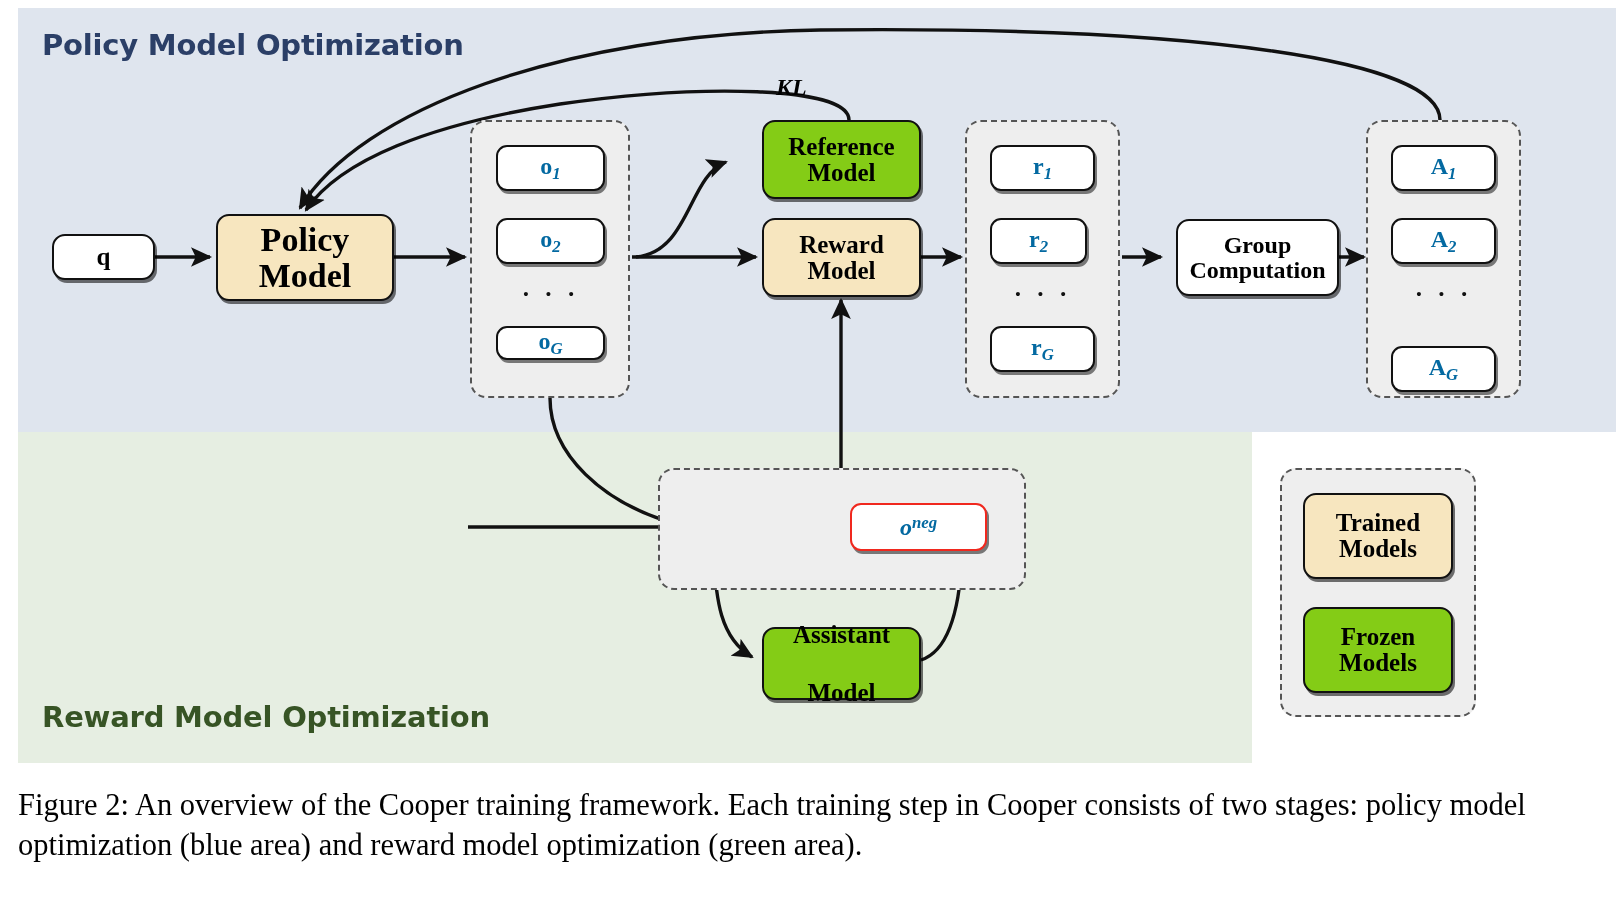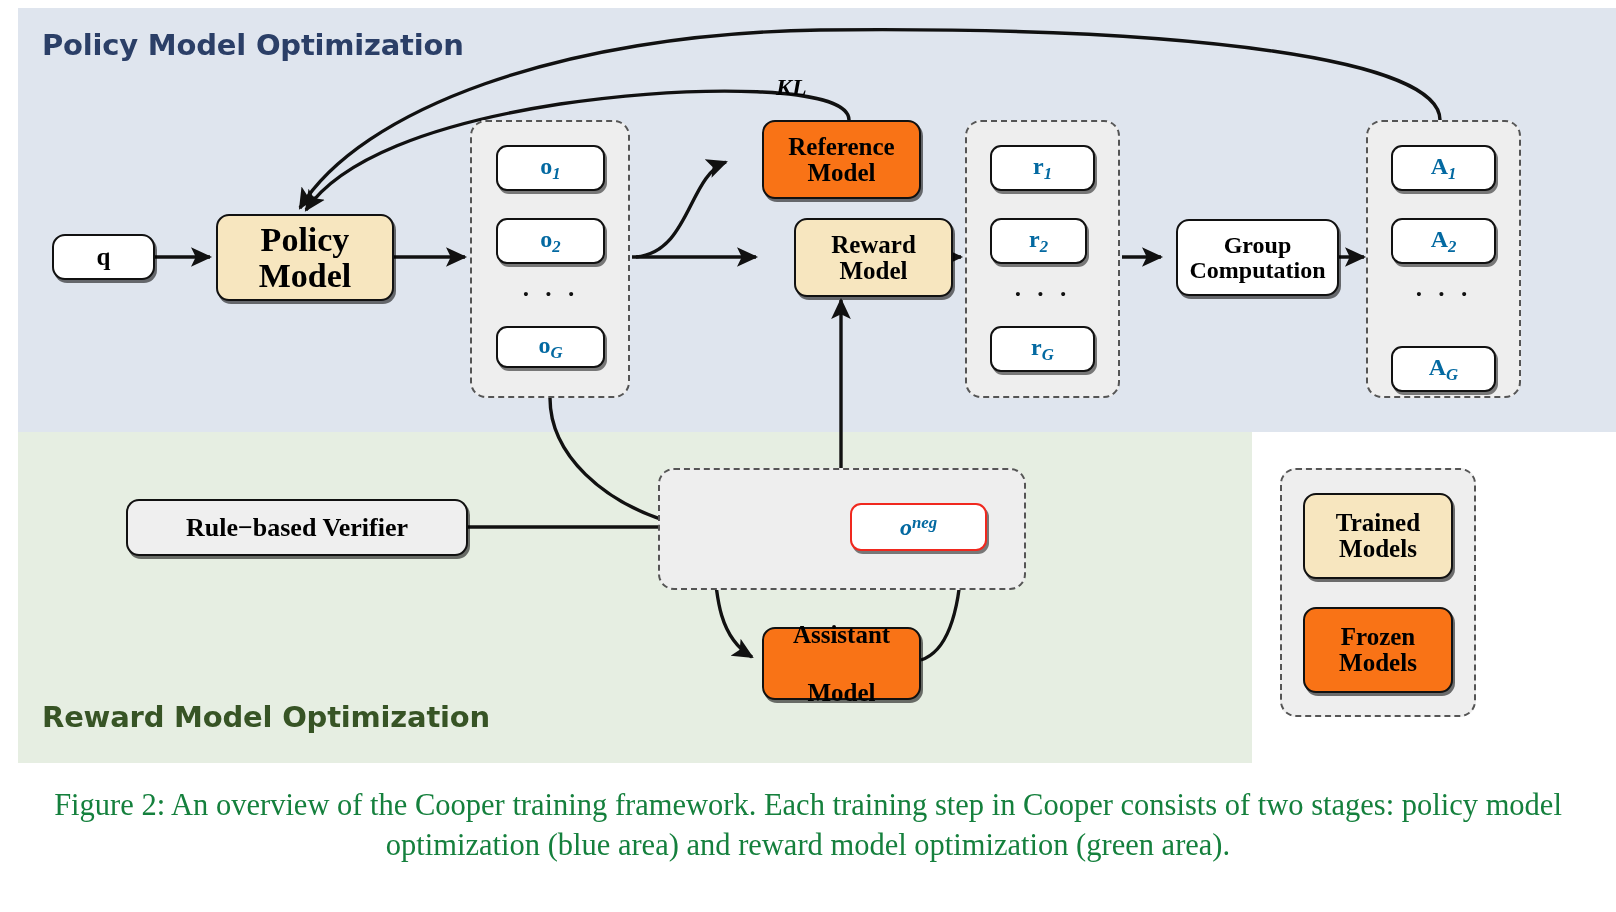--- a/index.html
+++ b/index.html
@@ -18,21 +18,21 @@
                 font-weight:700;letter-spacing:-0.2px;white-space:nowrap;}
   #policy-title{left:42px;top:28px;font-size:29px;color:#2b3f67;}
   #reward-title{left:42px;top:700px;font-size:29px;color:#375425;}
 
   
   .node{position:absolute;box-sizing:border-box;display:flex;align-items:center;
         justify-content:center;text-align:center;border:2.5px solid #111;
         border-radius:13px;background:#fff;font-weight:700;line-height:1.04;
         color:#000;box-shadow:2px 3px 0 rgba(0,0,0,0.55);}
   .node.trained{background:#f7e6bf;}
-  .node.frozen{background:#f97316;}
+  .node.frozen{background:#84cc16;}
   .node.plain{background:#efefef;}
 
   
   .group{position:absolute;box-sizing:border-box;border:2px dashed #555;
          border-radius:16px;background:#eeeeee;}
 
   
   .item{position:absolute;box-sizing:border-box;display:flex;align-items:center;
         justify-content:center;border:2.5px solid #111;border-radius:11px;
         background:#fff;font-weight:700;color:#0369a1;
@@ -48,21 +48,21 @@
   .ital{font-style:italic;}
 
   #kl-label{position:absolute;left:776px;top:74px;font-size:24px;font-weight:700;
             font-style:italic;color:#000;font-family:"Liberation Serif",serif;}
 
   svg#wires{position:absolute;left:0;top:0;width:1616px;height:912px;
             pointer-events:none;}
 
   #caption{position:absolute;left:18px;top:786px;width:1580px;
            font-family:"Liberation Serif",serif;font-size:30.5px;line-height:1.30;
-           color:#15803d;text-align:center;}
+           color:#000000;text-align:left;}
 </style>
 </head>
 <body>
 
 <div id="stage">
 
   <div class="region" id="blue-region"></div>
   <div class="region" id="green-region"></div>
 
   <div class="region-title" id="policy-title">Policy Model Optimization</div>
@@ -116,30 +116,30 @@
   </div>
 
   <div class="group" id="outputs-group" style="left:470px;top:120px;width:160px;height:278px;"></div>
   <div class="item" style="left:496px;top:145px;width:109px;height:46px;font-size:24px;">
     <span><span>o</span><span class="sub">1</span></span>
   </div>
   <div class="item" style="left:496px;top:218px;width:109px;height:46px;font-size:24px;">
     <span><span>o</span><span class="sub">2</span></span>
   </div>
   <div class="dots" style="left:496px;top:280px;width:109px;height:28px;font-size:25px;">· · ·</div>
-  <div class="item" style="left:496px;top:326px;width:109px;height:42px;font-size:24px;">
+  <div class="item" style="left:496px;top:326px;width:109px;height:34px;font-size:24px;">
     <span><span>o</span><span class="sub">G</span></span>
   </div>
 
   <div class="node frozen" id="reference-model" style="left:762px;top:120px;width:159px;height:79px;font-size:25px;flex-direction:column;">
     <span>Reference</span>
     <span>Model</span>
   </div>
 
-  <div class="node trained" id="reward-model" style="left:762px;top:218px;width:159px;height:79px;font-size:25px;flex-direction:column;margin-left:32px;">
+  <div class="node trained" id="reward-model" style="left:762px;top:218px;width:159px;height:79px;font-size:25px;flex-direction:column;">
     <span>Reward</span>
     <span>Model</span>
   </div>
 
   <div id="kl-label">KL</div>
 
   <div class="group" id="rewards-group" style="left:965px;top:120px;width:155px;height:278px;"></div>
   <div class="item" style="left:990px;top:145px;width:105px;height:46px;font-size:24px;">
     <span><span>r</span><span class="sub">1</span></span>
   </div>
@@ -161,23 +161,20 @@
     <span><span>A</span><span class="sub">1</span></span>
   </div>
   <div class="item" style="left:1391px;top:218px;width:105px;height:46px;font-size:24px;">
     <span><span>A</span><span class="sub">2</span></span>
   </div>
   <div class="dots" style="left:1391px;top:280px;width:105px;height:28px;font-size:25px;">· · ·</div>
   <div class="item" style="left:1391px;top:326px;width:105px;height:46px;font-size:24px;margin-top:20px;">
     <span><span>A</span><span class="sub">G</span></span>
   </div>
 
-  <div class="node plain" id="rule-based-verifier" style="left:126px;top:499px;width:342px;height:57px;font-size:26px;">
-    <span>Rule−based Verifier</span>
-  </div>
 
   <div class="group" id="preference-group" style="left:658px;top:468px;width:368px;height:122px;"></div>
 
   <div class="item neg-box" style="left:850px;top:503px;width:137px;height:48px;font-size:24px;">
     <span><span class="ital">o</span><span class="sup">neg</span></span>
   </div>
 
   <div class="node frozen" id="assistant-model" style="left:762px;top:627px;width:159px;height:73px;font-size:25px;flex-direction:column;gap:32px;">
     <span>Assistant</span>
     <span>Model</span>

